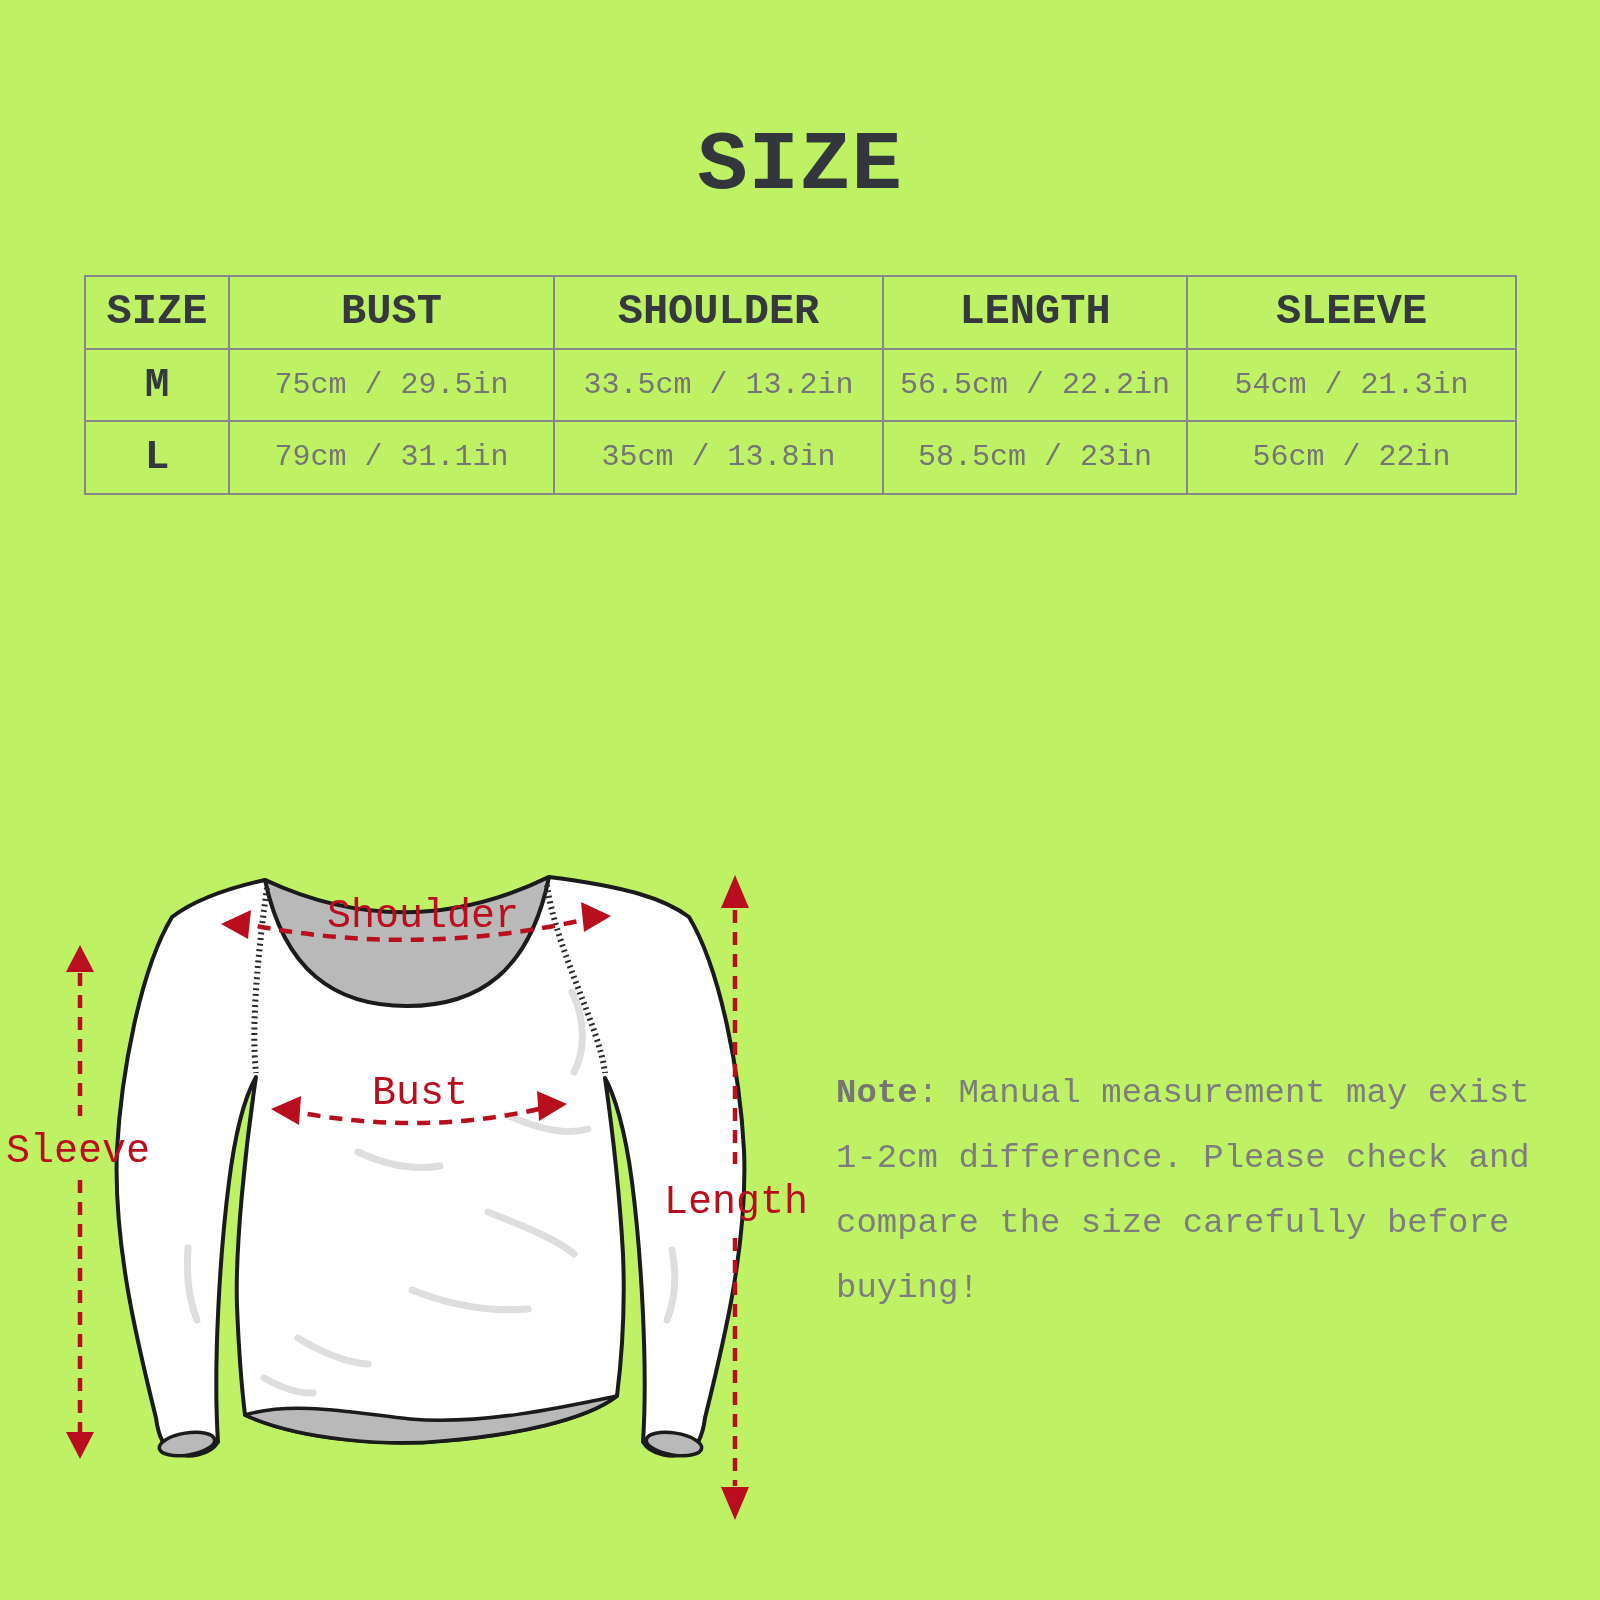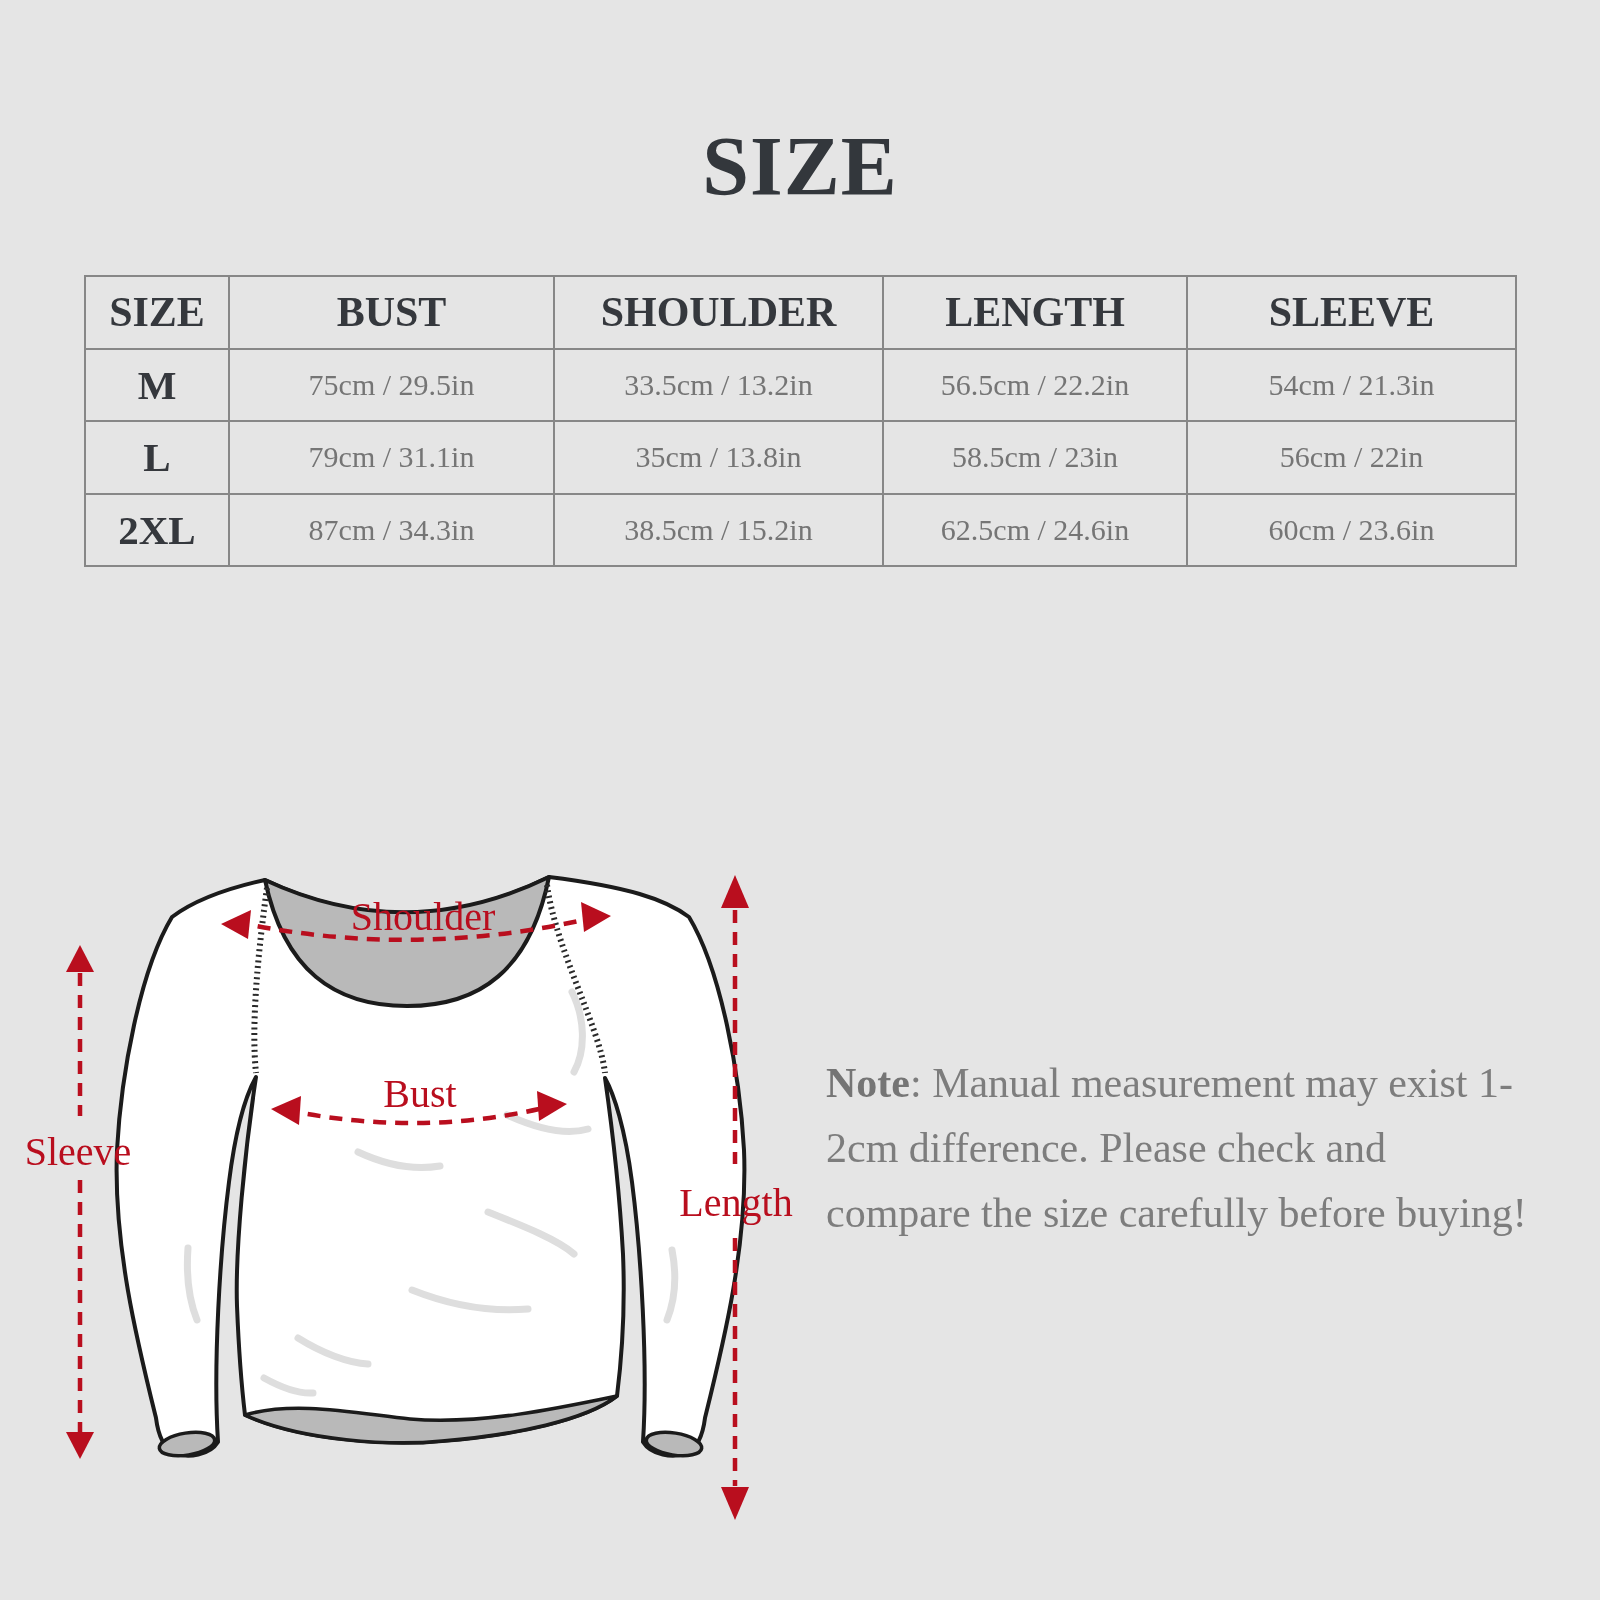--- a/index.html
+++ b/index.html
@@ -1,18 +1,18 @@
 <!DOCTYPE html>
 <html><head>
 <meta charset="utf-8">
 <style>
   html,body{margin:0;padding:0;background:#ffffff;}
   .canvas{
-    position:relative;width:1600px;height:1600px;background:#e5e5e5;
-    font-family:Liberation Serif, serif;overflow:hidden;
+    position:relative;width:1600px;height:1600px;background:#bef264;
+    font-family:Liberation Mono, monospace;overflow:hidden;
   }
   .title{
     position:absolute;left:0;top:118px;width:1600px;margin:0;
     text-align:center;font-size:84px;font-weight:bold;color:#33373c;
     letter-spacing:1px;
   }
   table.size-table{
     position:absolute;left:84px;top:275px;width:1431px;
     border-collapse:collapse;table-layout:fixed;
   }
@@ -23,22 +23,22 @@
   table.size-table th{font-size:42px;font-weight:bold;color:#35383d;}
   table.size-table td{font-size:30px;color:#757575;}
   table.size-table td.size-cell{font-size:41px;font-weight:bold;color:#35383d;}
   .diagram{position:absolute;left:0;top:0;width:1600px;height:1600px;}
   .diagram svg{position:absolute;left:60px;top:820px;}
   .rlabel{
     position:absolute;transform:translate(-50%,-50%);
     font-size:40px;color:#b90e1e;white-space:nowrap;
   }
   .note{
-    position:absolute;left:822px;top:1047px;width:705px;margin:4px;
-    font-size:42px;line-height:65px;color:#7d7d7d;
+    position:absolute;left:822px;top:1047px;width:705px;margin:14px;
+    font-size:34px;line-height:65px;color:#7d7d7d;
   }
   .note b{font-weight:bold;color:#757575;}
 </style>
 </head>
 <body>
 
 <div class="canvas">
 
   <h1 class="title">SIZE</h1>
 
@@ -66,27 +66,20 @@
         <td>33.5cm / 13.2in</td>
         <td>56.5cm / 22.2in</td>
         <td>54cm / 21.3in</td>
       </tr>
       <tr>
         <td class="size-cell">L</td>
         <td>79cm / 31.1in</td>
         <td>35cm / 13.8in</td>
         <td>58.5cm / 23in</td>
         <td>56cm / 22in</td>
-      </tr>
-      <tr>
-        <td class="size-cell">2XL</td>
-        <td>87cm / 34.3in</td>
-        <td>38.5cm / 15.2in</td>
-        <td>62.5cm / 24.6in</td>
-        <td>60cm / 23.6in</td>
       </tr>
     </tbody>
   </table>
 
   <div class="diagram">
     <svg width="740" height="740" viewBox="0 0 740 740">
 
       <path d="M205,60
            C 173,67 136,79 112,97
            C 80,150 61,255 57,330

